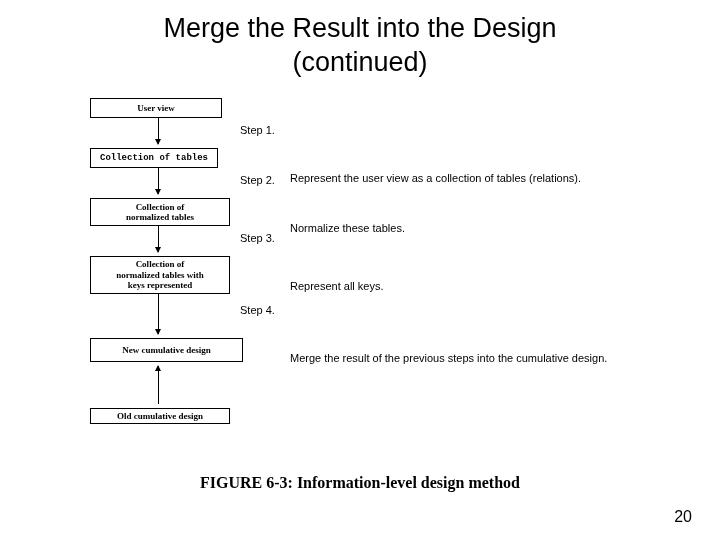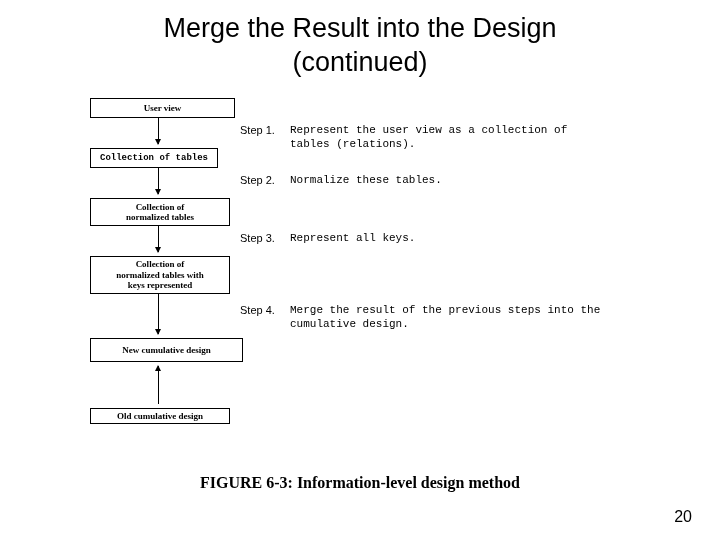--- a/index.html
+++ b/index.html
@@ -41,25 +41,26 @@
     padding: 2px 4px;
   }
   .step-label {
     position: absolute;
     font-family: Arial, sans-serif;
     font-size: 11px;
     color: #000;
   }
   .step-desc {
     position: absolute;
-    font-family: Liberation Mono, monospace;
+    font-family: Liberation Sans, sans-serif;
     font-size: 11px;
     color: #000;
     max-width: 320px;
     line-height: 1.25;
+    margin-top: 48px;
   }
   .arrow-down {
     position: absolute;
     width: 1px;
     background: #000;
   }
   .arrow-down::after {
     content: '';
     position: absolute;
     bottom: -1px;
@@ -106,21 +107,21 @@
 </head>
 <body>
 
 <div class="title">
   <span>Merge the Result into the Design</span><br>
   <span>(continued)</span>
 </div>
 
 <div class="diagram">
 
-  <div class="box" style="left:0; top:0; width:145px; height:20px;">User view</div>
+  <div class="box" style="left:0; top:0; width:132px; height:20px;">User view</div>
   <div class="arrow-down" style="left:68px; top:20px; height:26px;"></div>
 
   <div class="step-label" style="left:150px; top:26px;">Step 1.</div>
   <div class="step-desc" style="left:200px; top:26px;">Represent the user view as a collection of tables (relations).</div>
 
   <div class="box" style="left:0; top:50px; width:128px; height:20px;font-family:Liberation Mono, monospace;">Collection of tables</div>
   <div class="arrow-down" style="left:68px; top:70px; height:26px;"></div>
 
   <div class="step-label" style="left:150px; top:76px;">Step 2.</div>
   <div class="step-desc" style="left:200px; top:76px;">Normalize these tables.</div>

